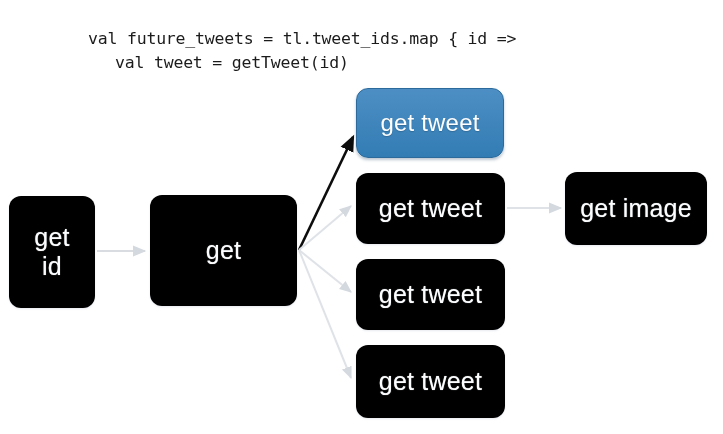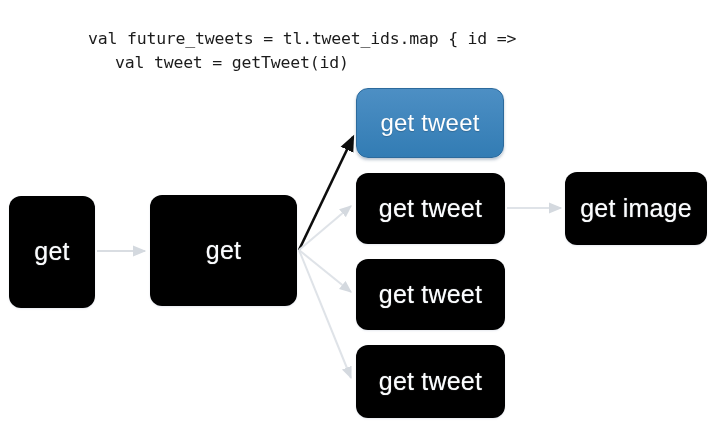--- a/index.html
+++ b/index.html
@@ -145,20 +145,21 @@
     <line x1="299" y1="250" x2="351" y2="292" stroke="#dfe3e8" stroke-width="2" marker-end="url(#arrow-dim)"></line>
 
     <line x1="299" y1="250" x2="351" y2="378" stroke="#dfe3e8" stroke-width="2" marker-end="url(#arrow-dim)"></line>
 
     <line x1="507" y1="208" x2="561" y2="208" stroke="#dfe3e8" stroke-width="2.2" marker-end="url(#arrow-dim)"></line>
   </svg>
 
   <div class="node dim" id="node-get-user-id">
     <div>
       <div>get</div>
+      <div>id</div>
     </div>
   </div>
 
   <div class="node dim" id="node-get-timeline">
     <div>
       <div>get</div>
     </div>
   </div>
 
   <div class="node active" id="node-get-tweet-1">

